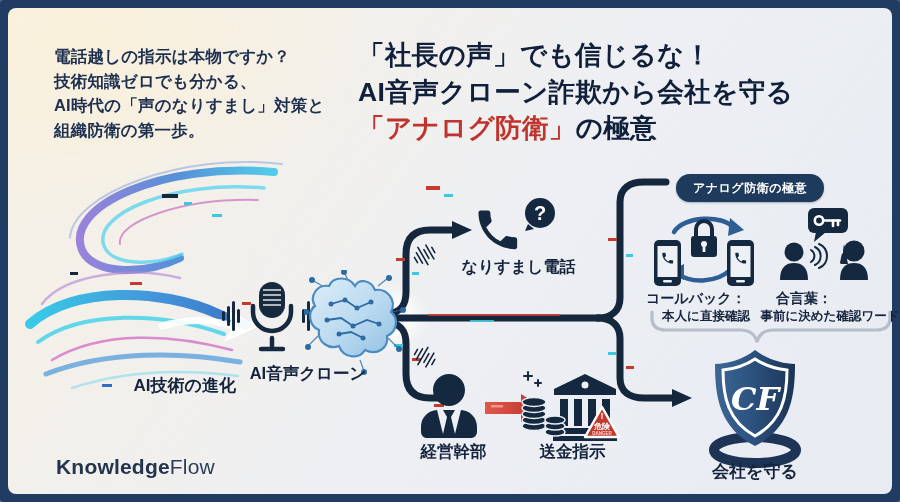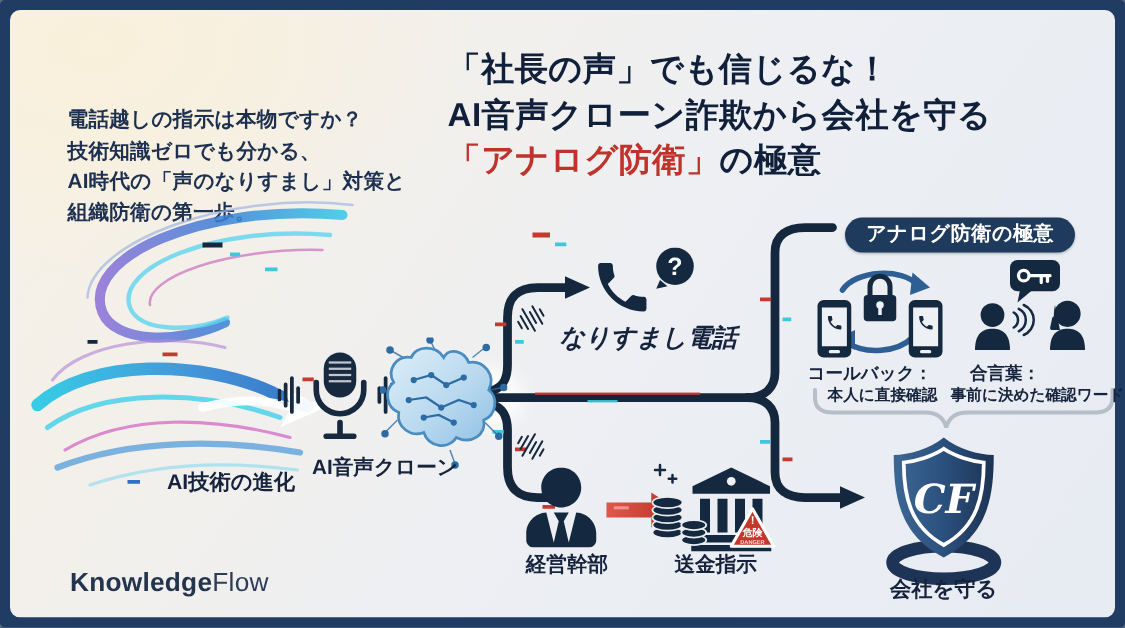--- a/index.html
+++ b/index.html
@@ -10,36 +10,36 @@
   }
   #canvas{
     position:absolute;left:8px;top:8px;right:8px;bottom:8px;border-radius:8px;
     background:
       radial-gradient(ellipse 500px 320px at 8% 6%, rgba(250,240,218,.9) 0%, rgba(250,240,218,0) 60%),
       linear-gradient(125deg,#f7f1e4 0%,#f3f0ea 25%,#edeff3 55%,#e7ebf2 100%);
   }
   .abs{position:absolute;}
   
   #intro{left:46px;top:36px;width:310px;font-size:16.5px;line-height:24.5px;
-    font-weight:700;color:#1e3050;letter-spacing:.2px;margin-top:40px;}
+    font-weight:700;color:#1e3050;letter-spacing:.2px;}
   
   #title{left:350px;top:29px;width:530px;font-size:26.5px;line-height:36.5px;
     font-weight:800;color:#101f3a;letter-spacing:.4px;}
   #title .accent{color:#bf332c;}
   
   .lbl{font-weight:800;color:#15233c;text-align:center;}
   #evolution-label{left:58px;top:366px;width:170px;font-size:17px;text-align:right;}
   #clone-label{left:230px;top:355px;width:140px;font-size:16.5px;}
-  #spoof-label{left:428px;top:249px;width:165px;font-size:20px;font-style:italic;}
+  #spoof-label{left:428px;top:249px;width:165px;font-size:16px;}
   #exec-label{left:398px;top:433px;width:95px;font-size:16.5px;}
   #transfer-label{left:512px;top:433px;width:105px;font-size:16.5px;}
   #shield-label{left:694px;top:452px;width:106px;font-size:17px;}
   
   #badge{left:668px;top:166px;height:28px;line-height:28px;padding:0 17px;
-    background:#1e3a5c;border-radius:16px;color:#fff;font-size:16px;
+    background:#1e3a5c;border-radius:16px;color:#fff;font-size:12px;
     font-weight:700;letter-spacing:.5px;box-shadow:0 1px 2px rgba(20,35,60,.3);text-align:center;}
   
   .cap-title{font-size:14px;font-weight:800;color:#15233c;text-align:left;}
   .cap-desc{font-size:12.5px;font-weight:700;color:#15233c;text-align:center;}
   #callback-title{left:638px;top:282px;width:120px;}
   #callback-desc{left:630px;top:300px;width:136px;}
   #passphrase-title{left:768px;top:282px;width:108px;}
   #passphrase-desc{left:750px;top:300px;width:144px;}
   
   #brand{left:48px;top:447px;font-size:21px;color:#23344d;letter-spacing:.2px;}

